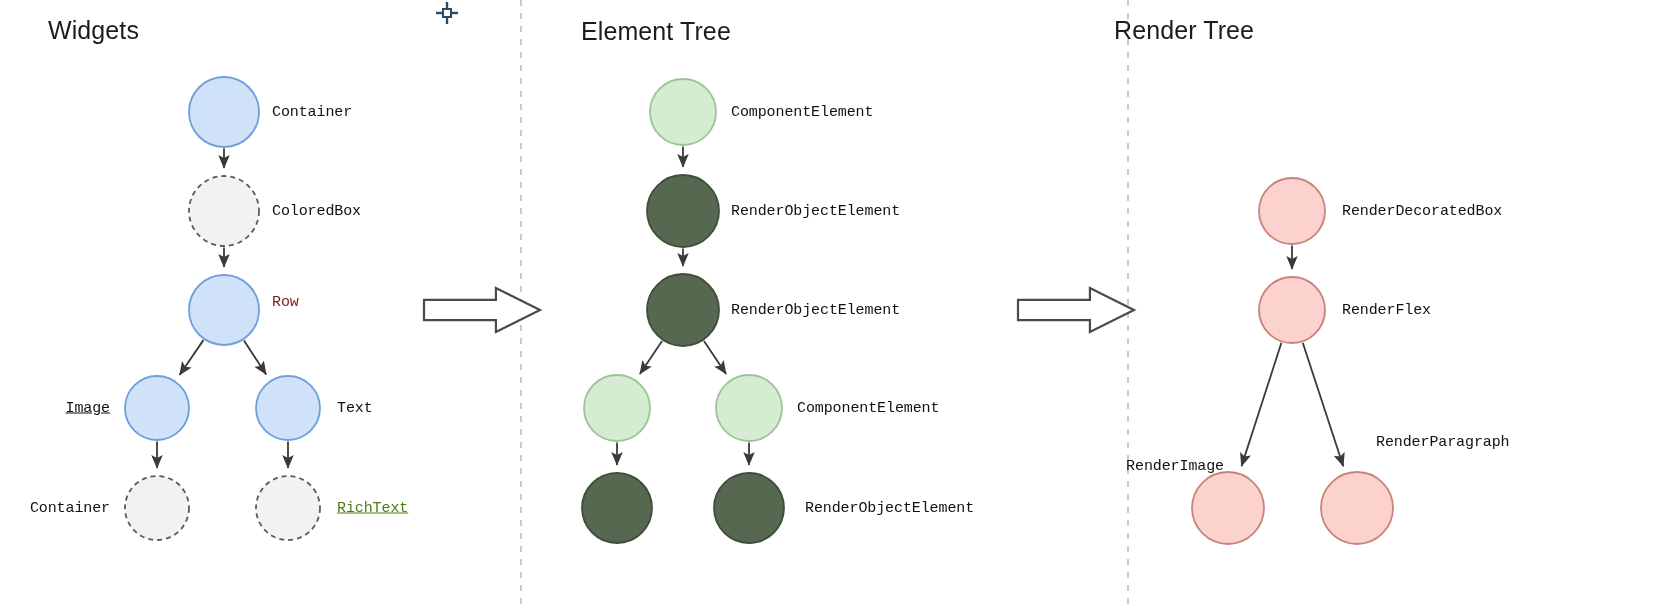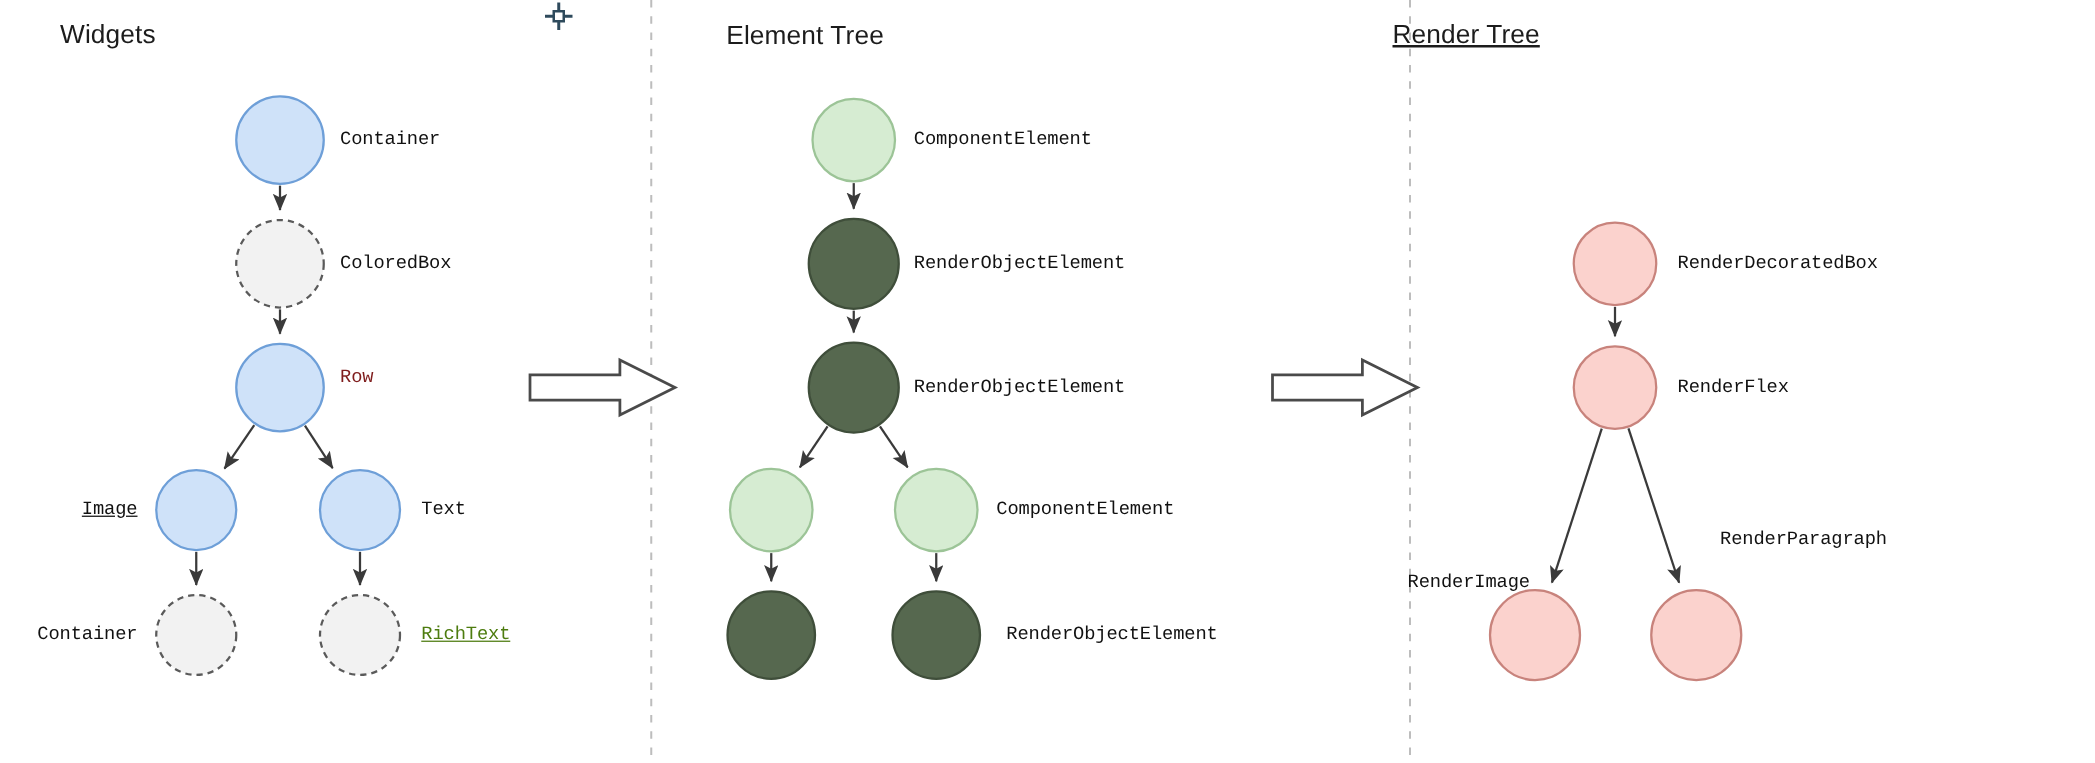--- a/index.html
+++ b/index.html
@@ -4,21 +4,21 @@
 <style>
   html,body{margin:0;padding:0;background:#ffffff;}
   body{
     width:1676px;height:610px;position:relative;overflow:hidden;
     font-family:"Liberation Sans", sans-serif;
   }
   #stage{position:absolute;inset:0;width:1676px;height:610px;}
   svg.layer{position:absolute;left:0;top:0;width:1676px;height:610px;overflow:visible;}
   .section-title{
     position:absolute;font-family:"Liberation Sans", sans-serif;
-    font-size:21px;font-weight:400;color:#1c1c1c;letter-spacing:.1px;
+    font-size:25px;font-weight:400;color:#1c1c1c;letter-spacing:.1px;
     white-space:nowrap;
   }
   .node-label{
     position:absolute;font-family:"Liberation Mono", monospace;
     font-size:15px;color:#111111;white-space:nowrap;letter-spacing:-0.1px;
   }
   .node-label.right{transform:translateY(-50%);}
   .node-label.left{transform:translate(-100%,-50%);}
 </style>
 </head>
@@ -85,16 +85,16 @@
       <div class="section-title" style="left: 48px; top: 16px; color: rgb(28, 28, 28);">Widgets</div>
       <div class="node-label right" style="left: 731px; top: 112px; color: rgb(17, 17, 17);">ComponentElement</div>
       <div class="node-label right" style="left: 731px; top: 211px; color: rgb(17, 17, 17);">RenderObjectElement</div>
       <div class="node-label right" style="left: 731px; top: 310px; color: rgb(17, 17, 17);">RenderObjectElement</div>
       <div class="node-label right" style="left: 797px; top: 408px; color: rgb(17, 17, 17);">ComponentElement</div>
       <div class="node-label right" style="left: 805px; top: 508px; color: rgb(17, 17, 17);">RenderObjectElement</div>
       <div class="section-title" style="left: 581px; top: 17px; color: rgb(28, 28, 28);">Element Tree</div>
       <div class="node-label right" style="left: 1342px; top: 211px; color: rgb(17, 17, 17);">RenderDecoratedBox</div>
       <div class="node-label right" style="left: 1342px; top: 310px; color: rgb(17, 17, 17);">RenderFlex</div>
       <div class="node-label left" style="left: 1224px; top: 442px; color: rgb(17, 17, 17); margin-top: 24px;">RenderImage</div>
-      <div class="node-label right" style="left: 1376px; top: 432px; color: rgb(17, 17, 17);">RenderParagraph</div>
-      <div class="section-title" style="left: 1114px; top: 16px; color: rgb(28, 28, 28); text-decoration: underline;">Render Tree</div>
+      <div class="node-label right" style="left: 1376px; top: 442px; color: rgb(17, 17, 17);">RenderParagraph</div>
+      <div class="section-title" style="left: 1114px; top: 16px; color: rgb(28, 28, 28);">Render Tree</div>
     </div>
 </div>
 
 </body></html>

